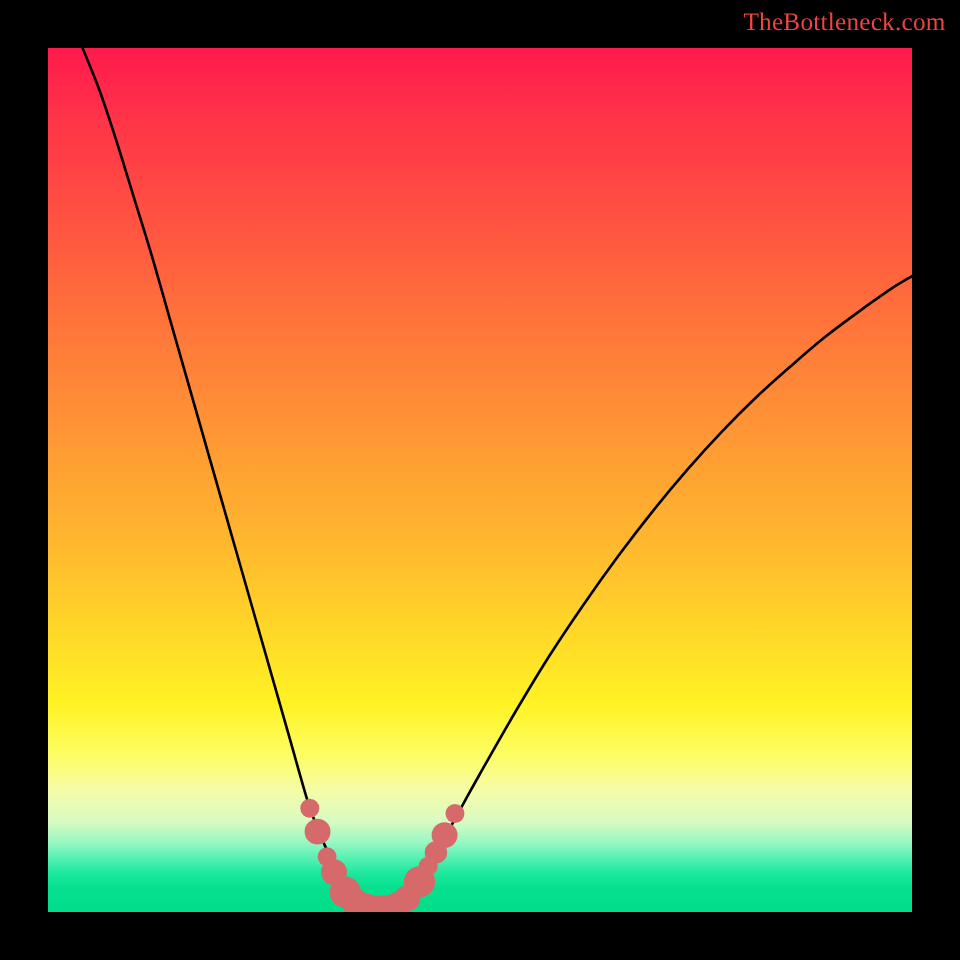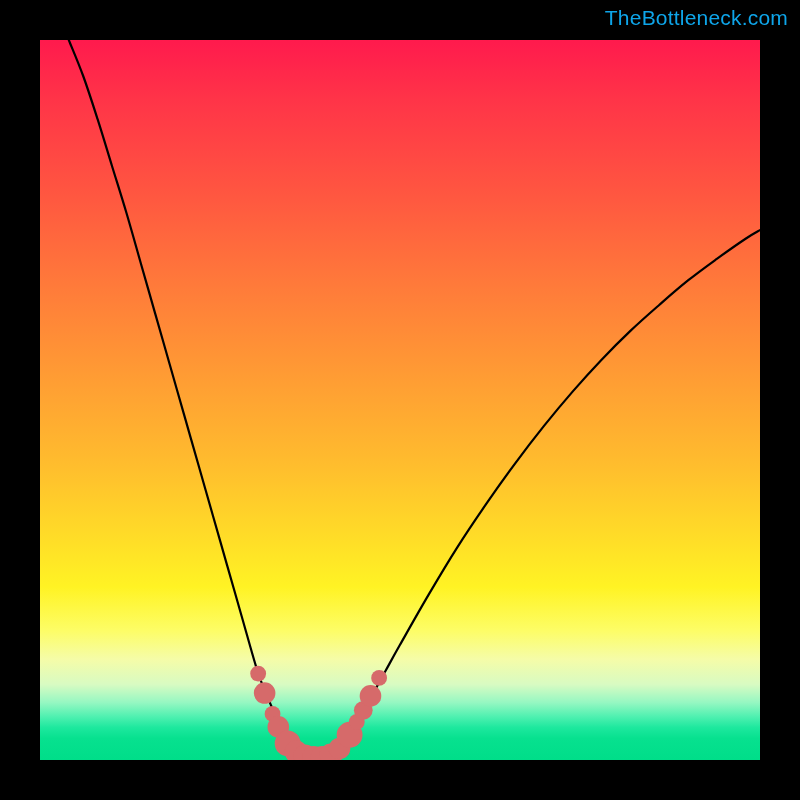--- a/index.html
+++ b/index.html
@@ -48,25 +48,26 @@
       #4ef0b0 94%,
       #1de89e 95.5%,
       #07e18f 97%,
       #00de89 100%
     );
   }
   .watermark {
     position: absolute;
     top: 6px;
     right: 12px;
-    color: #0ea5e9;
+    color: #ef4444;
     font-size: 21px;
     font-weight: 500;
     letter-spacing: 0.2px;
     user-select: none;
+    font-family: Liberation Serif, serif;
   }
   svg.curve {
     position: absolute;
     inset: 0;
     width: 100%;
     height: 100%;
     overflow: visible;
   }
 </style>
 </head>

